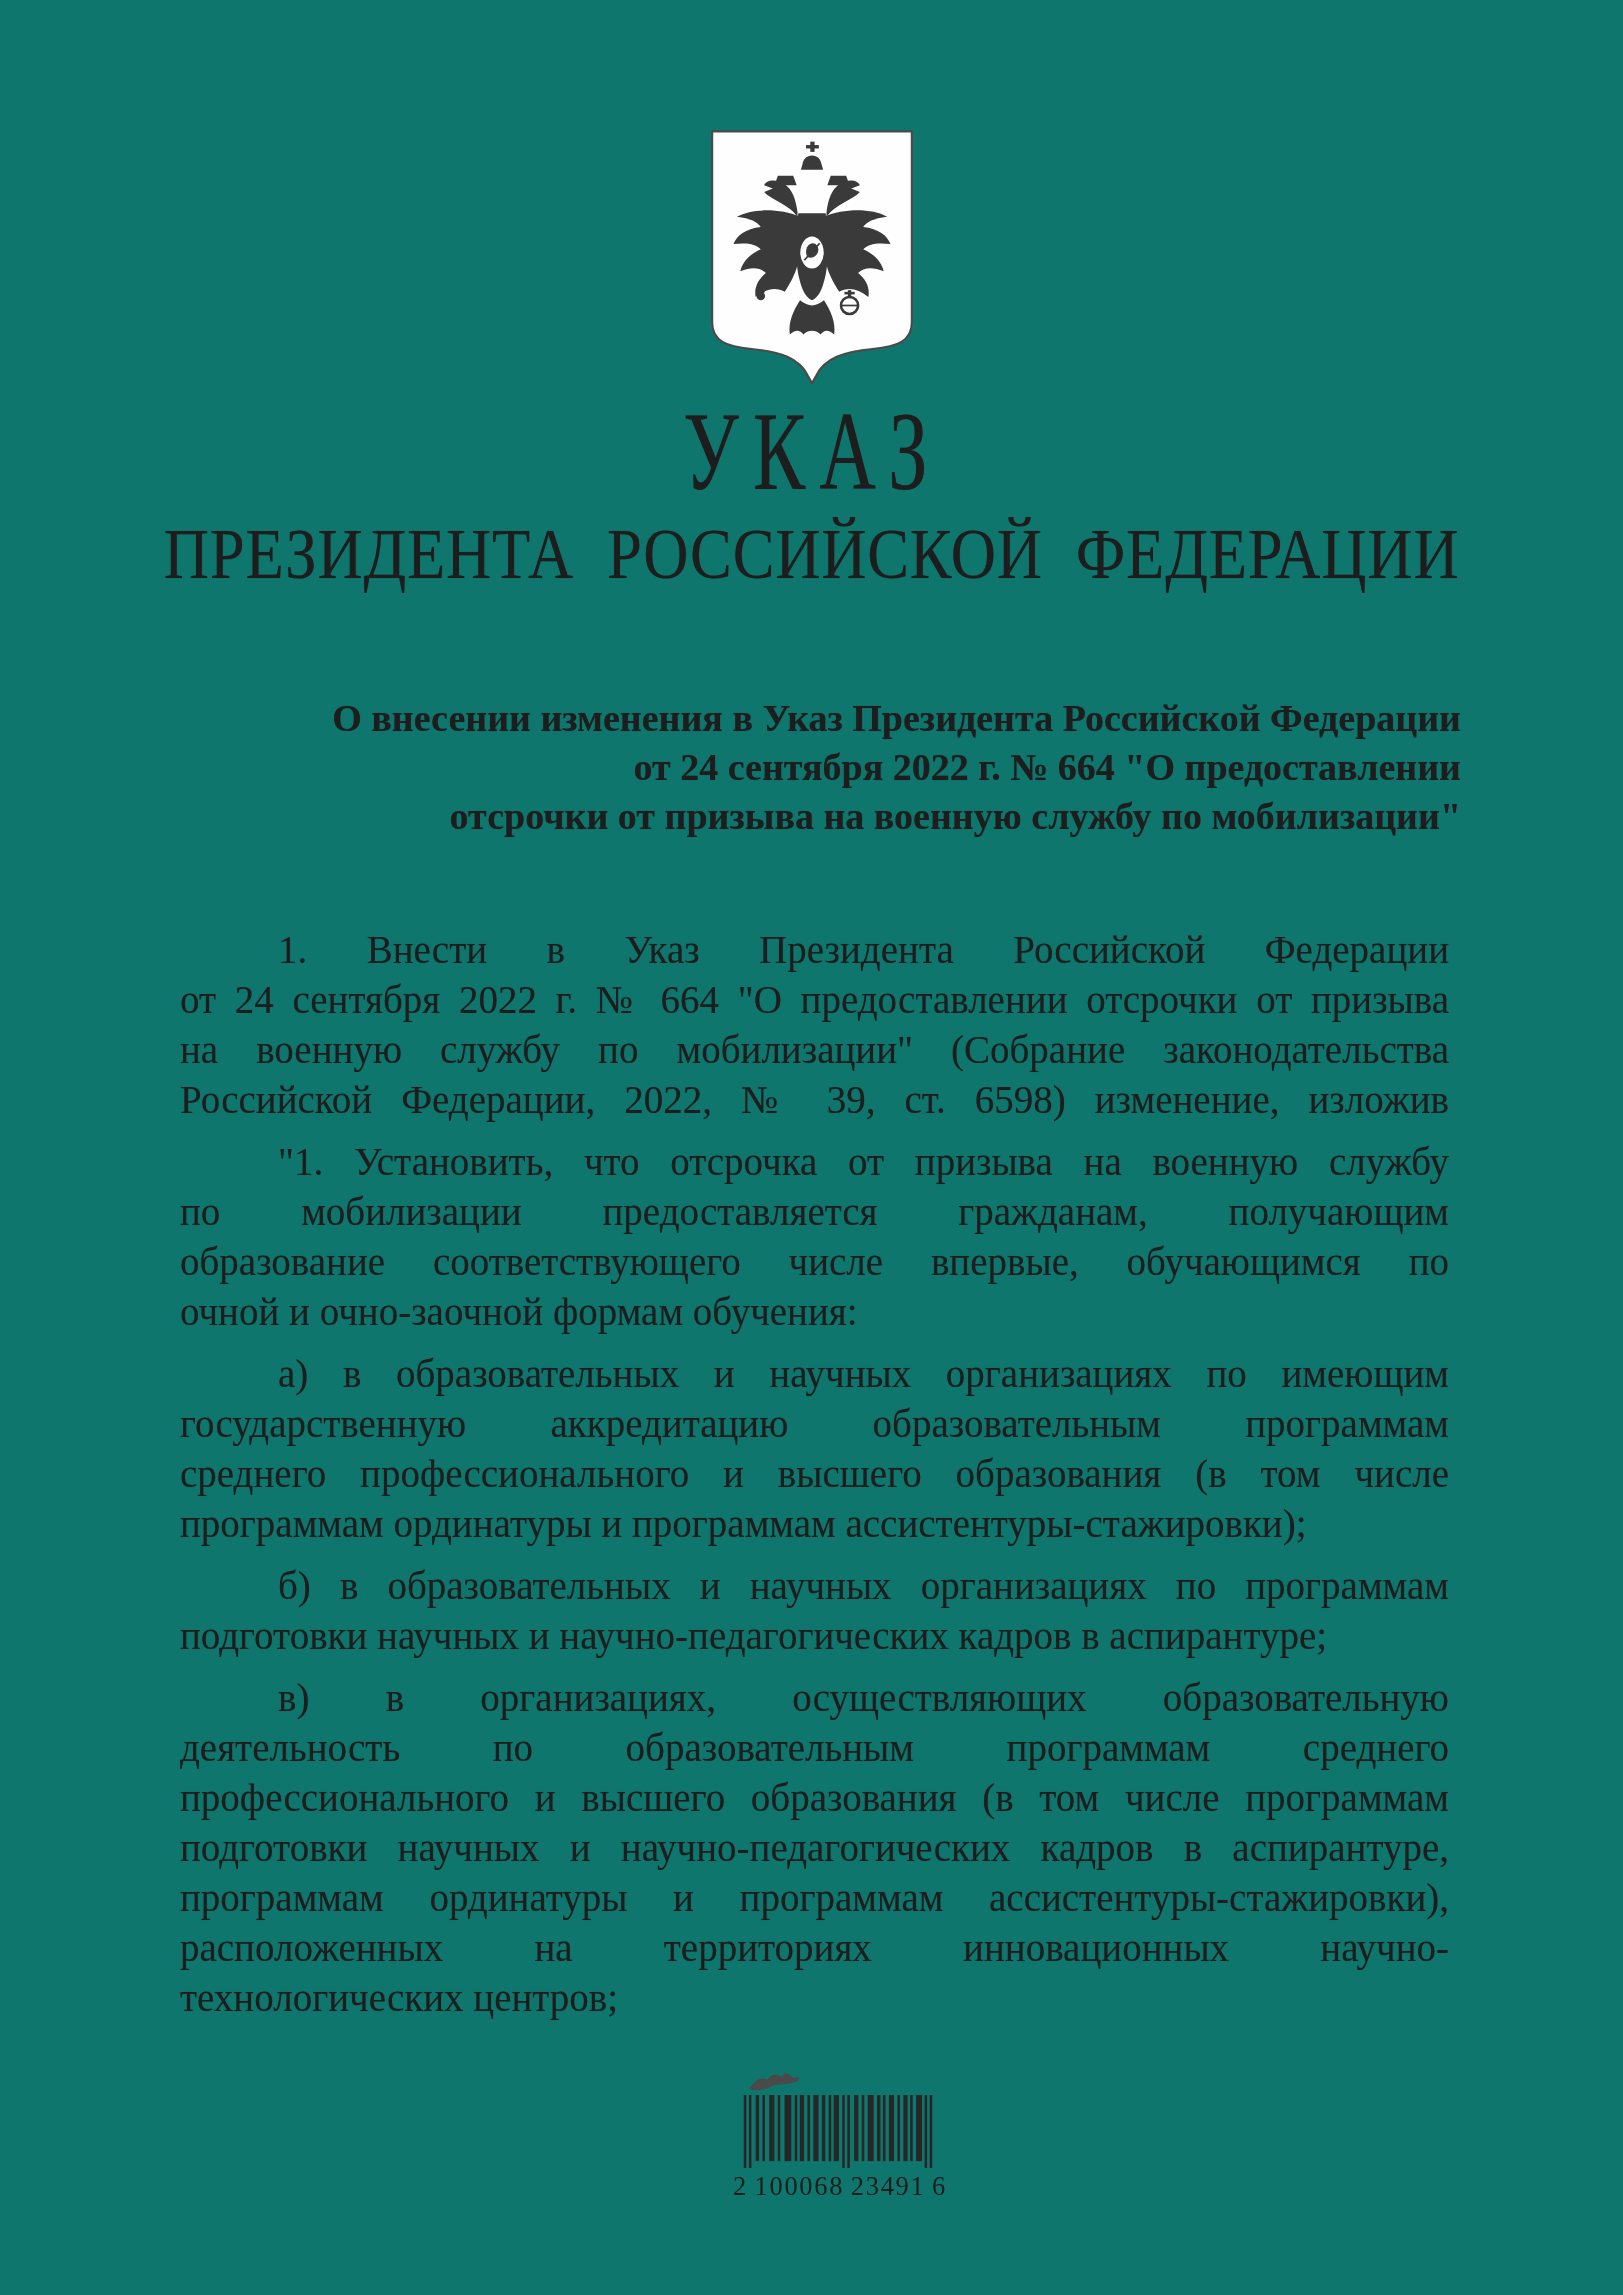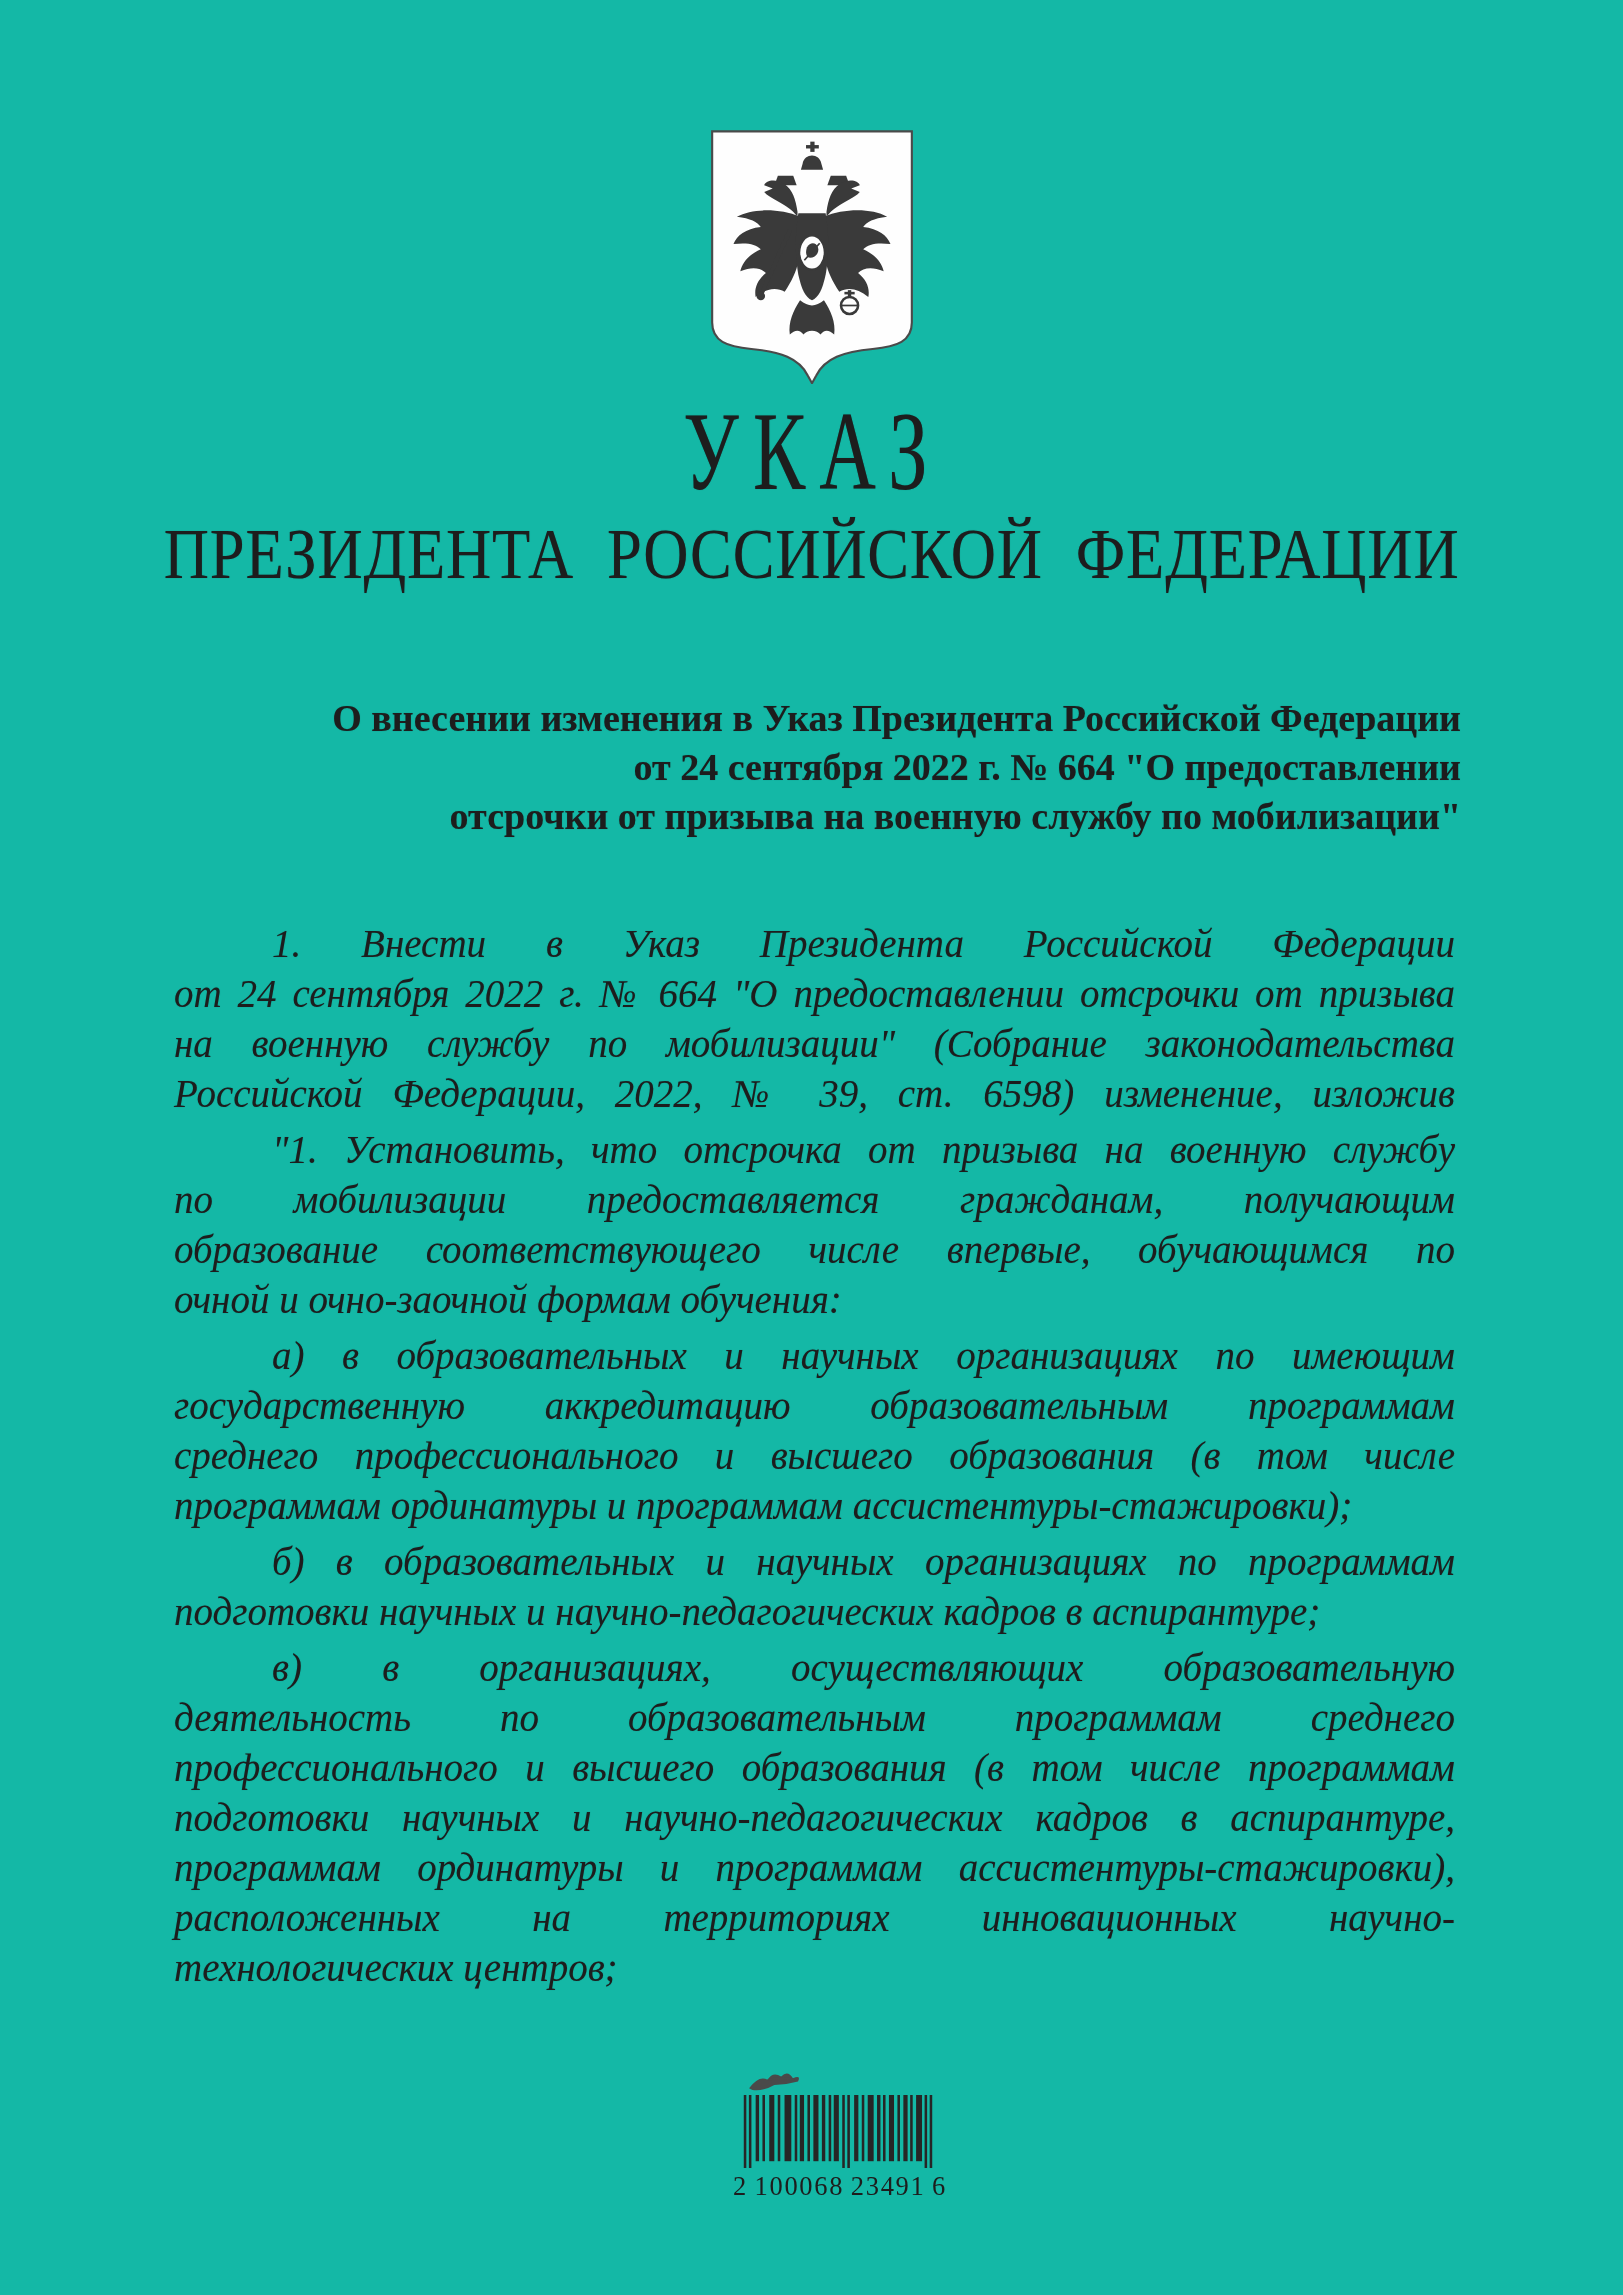--- a/index.html
+++ b/index.html
@@ -5,21 +5,21 @@
   html, body { margin: 0; padding: 0; }
   body {
     width: 1624px; height: 2295px;
     background: #ffffff;
     font-family: "Liberation Serif", "DejaVu Serif", serif;
     color: #1d1d1d;
   }
   .page {
     position: relative;
     width: 1624px; height: 2295px;
-    background: #14b8a6;
+    background: #0f766e;
     overflow: hidden;
   }
   
   .emblem {
     position: absolute; left: 707px; top: 128px;
     width: 210px; height: 256px;
   }
   
   .doc-type {
     position: absolute; top: 395px; left: 0; width: 100%;
@@ -42,21 +42,21 @@
     text-align: right; font-weight: bold;
     font-size: 38px; line-height: 49px;
     text-shadow: 0 0 0.9px rgba(20,20,20,.35);
   }
   
   .body-text {
     position: absolute; top: 913px; left: 168px; width: 1293px;
     font-size: 39px; line-height: 50px;
     text-shadow: 0 0 0.9px rgba(20,20,20,.3);
   }
-  .para { margin: 6px; font-style: italic; }
+  .para { margin: 12px; }
   .line { text-align: justify; text-align-last: justify; }
   .line.first { text-indent: 98px; }
   .line.last { text-align-last: left; }
   
   .barcode-block {
     position: absolute; left: 733px; top: 2068px; width: 214px;
   }
   .ink-mark { display: block; margin-left: 8.5px; height: 27px; }
   .bars { display: block; margin-left: 10.3px; }
   .barcode-digits {

